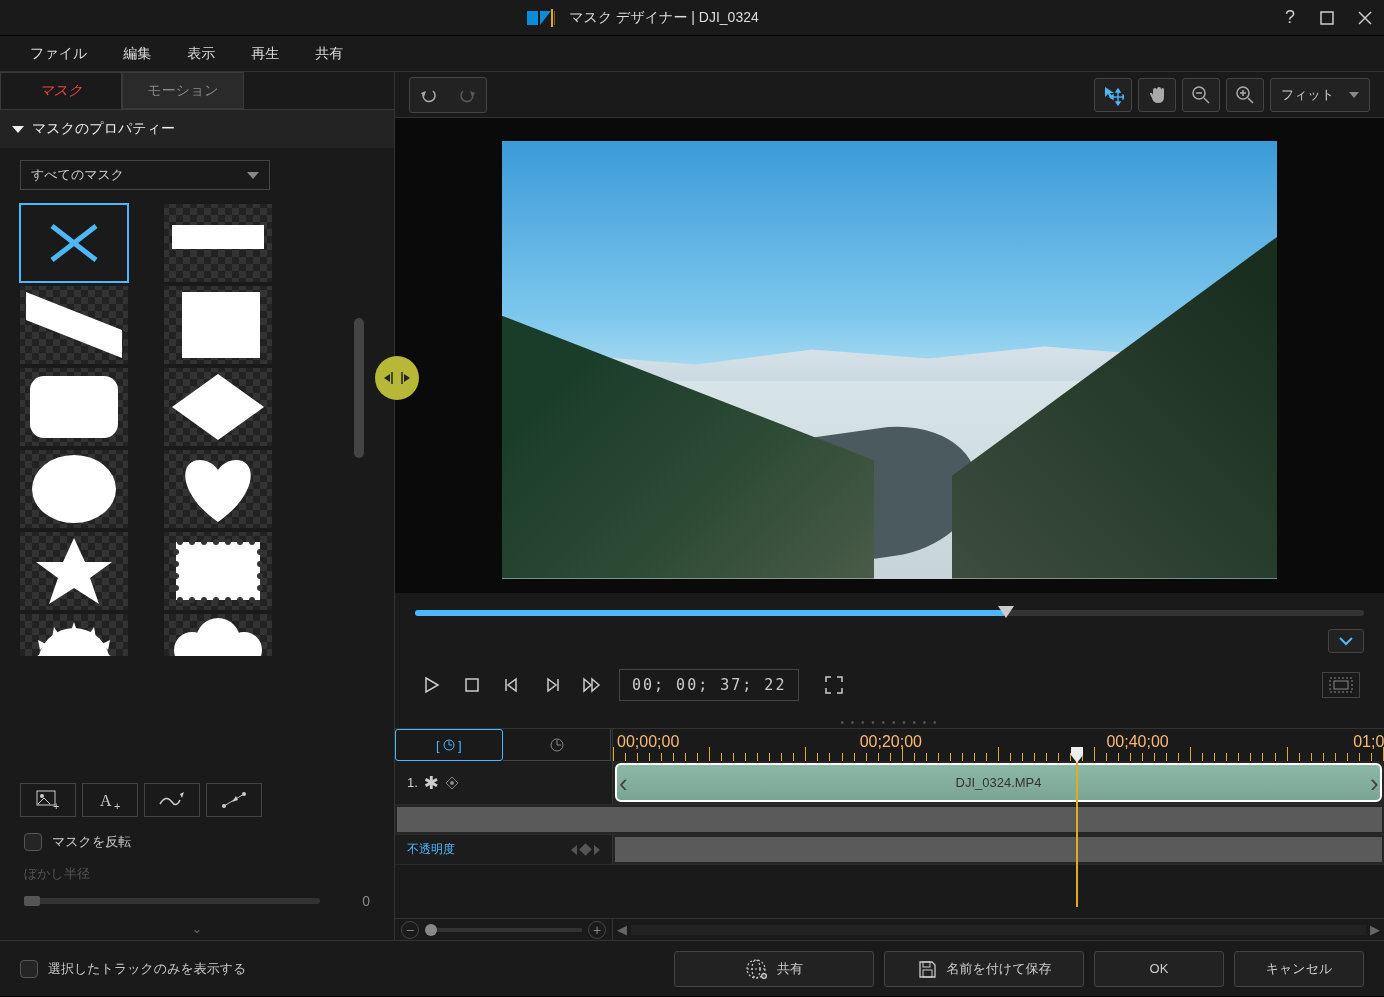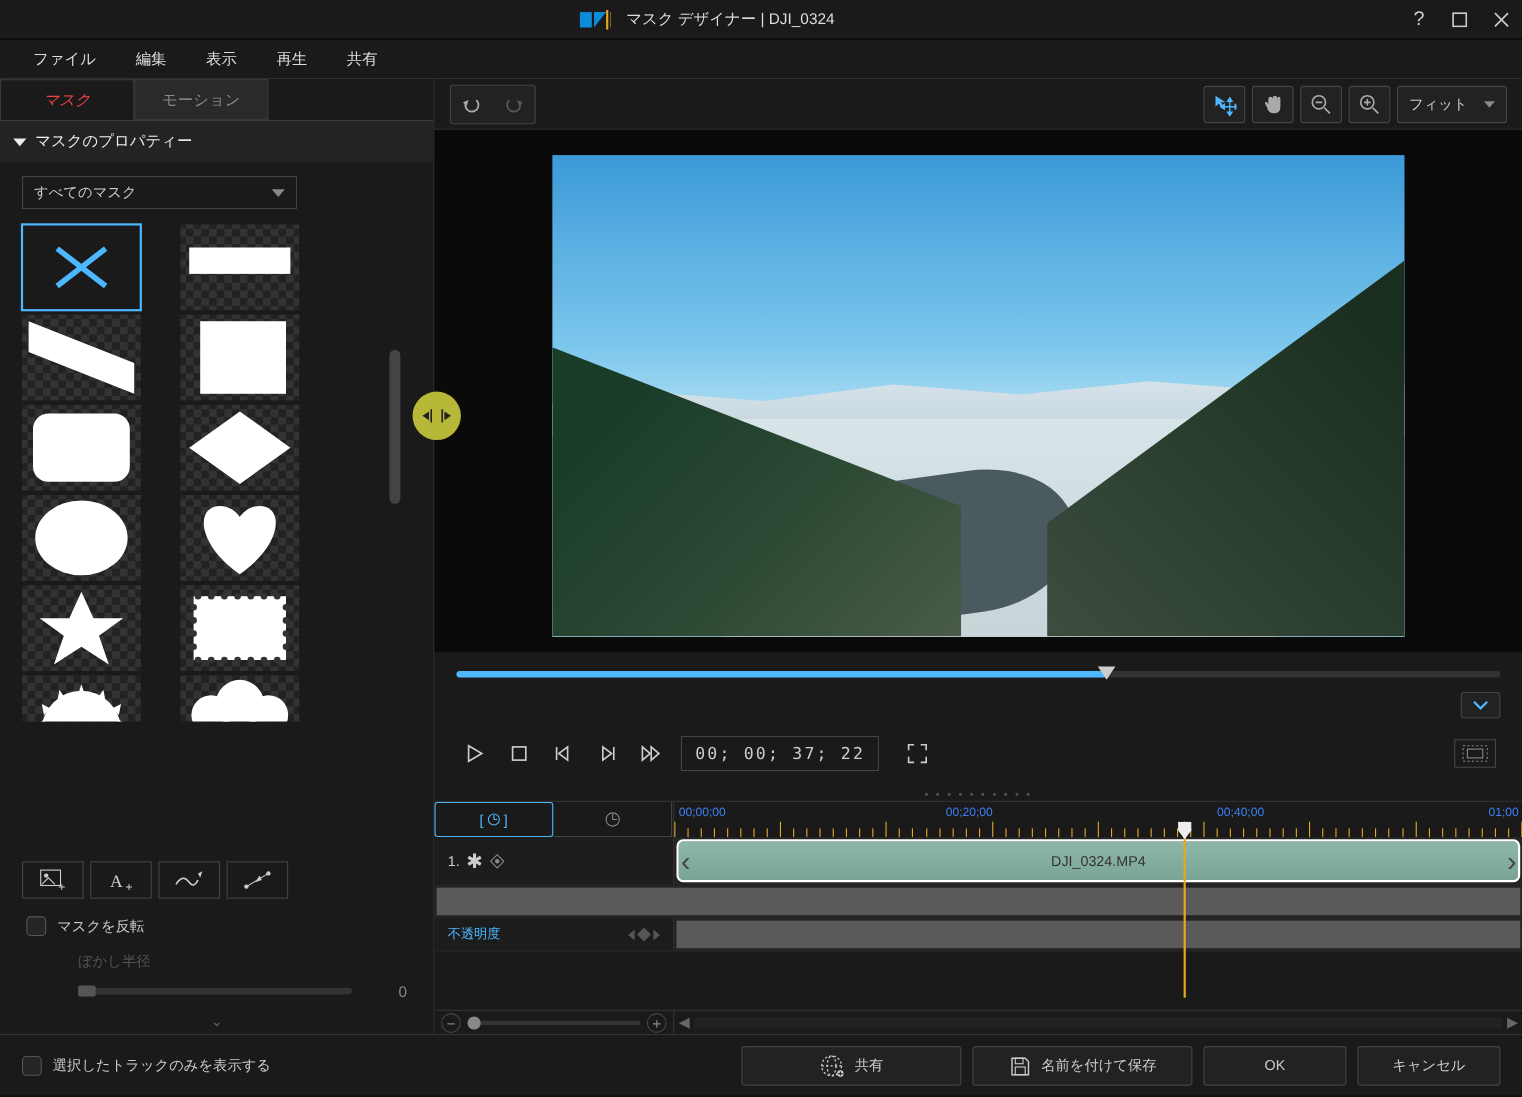--- a/index.html
+++ b/index.html
@@ -49,21 +49,21 @@
     
     
     .tool-row { display:flex; gap:6px; padding: 10px 20px; }
     .tool-btn { width:56px; height:34px; border:1px solid #444; background:#1a1a1a; display:flex; align-items:center; justify-content:center; cursor:pointer; }
     
     
     .check-row { display:flex; align-items:center; gap:10px; padding: 6px 24px; }
     .checkbox { width:18px; height:18px; border:1px solid #555; border-radius:4px; background:#252525; cursor:pointer; }
     
     
-    .slider-row { padding: 8px 24px; margin-left: 47px; }
+    .slider-row { padding: 8px 24px; }
     .slider-label { color:#555; margin-bottom:10px; font-size: 13px; }
     .slider-track-wrap { display:flex; align-items:center; gap: 20px; }
     .slider-track { flex:1; height:6px; background:#333; border-radius:3px; position:relative; }
     .slider-thumb-c { width:16px; height:10px; background:#555; border-radius:2px; position:absolute; left:0; top:-2px; }
     .slider-value { color:#888; width:30px; text-align:right; font-size:14px; }
     
     .accordion-bottom-chev { text-align:center; padding:4px; color:#666; }
     
     
     .preview-toolbar { height: 46px; display:flex; align-items:center; gap:8px; padding: 0 14px; border-bottom:1px solid #333; }
@@ -105,21 +105,21 @@
     
     .timeline { position:relative; flex:1; background:#1a1a1a; border-top:1px solid #333; display:flex; flex-direction:column; }
     .timeline-header { display:flex; height: 32px; }
     .tl-left-col { width: 218px; border-right:1px solid #333; }
     .tl-ruler-col { flex:1; position:relative; }
     .kf-tabs { display:flex; height:100%; }
     .kf-tab { width:108px; display:flex; align-items:center; justify-content:center; border-right:1px solid #444; border-bottom:1px solid #444; cursor:pointer; }
     .kf-tab.active { border:1px solid #4db8ff; border-radius:3px; }
     
     .ruler { position:relative; height:32px; }
-    .ruler-label { position:absolute; top:4px; color:#3b82f6; font-size:11px; }
+    .ruler-label { position:absolute; top:4px; color:#fdba74; font-size:16px; }
     .ruler-tick { position:absolute; bottom:0; width:1px; height:8px; background:#e5a823; }
     .ruler-tick.major { height:14px; }
     .playhead { position:absolute; top:0; bottom:0; width:2px; background:#e5a823; z-index:5; }
     .playhead-handle { position:absolute; top:0; left:-7px; width:16px; height:16px; }
     
     .timeline-rows { flex:1; display:flex; flex-direction:column; }
     .tl-row { display:flex; height:44px; border-bottom:1px solid #2a2a2a; }
     .tl-row.sub { height:30px; }
     .tl-row-label { width:218px; border-right:1px solid #333; display:flex; align-items:center; padding: 0 12px; gap:6px; background:#1c1c1c; position:relative; }
     .tl-row-content { flex:1; position:relative; background:#252525; }

